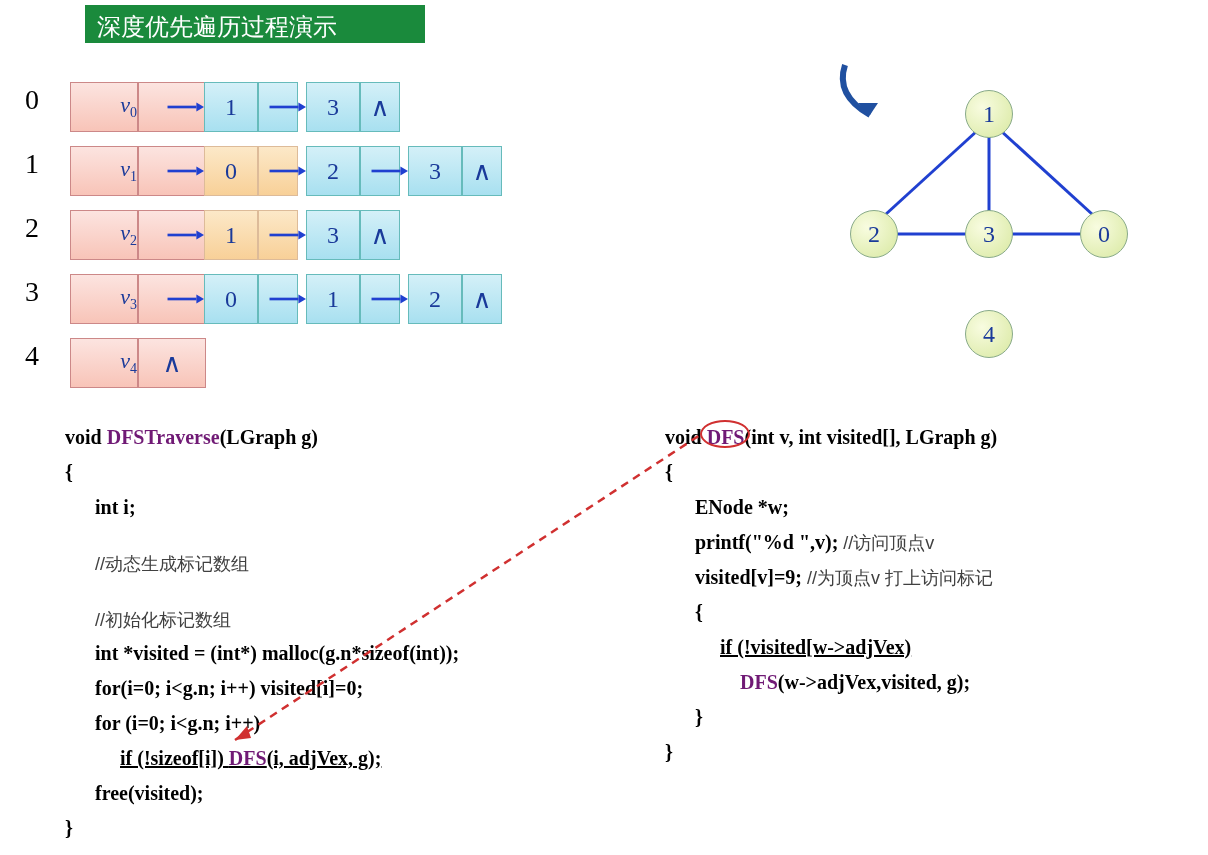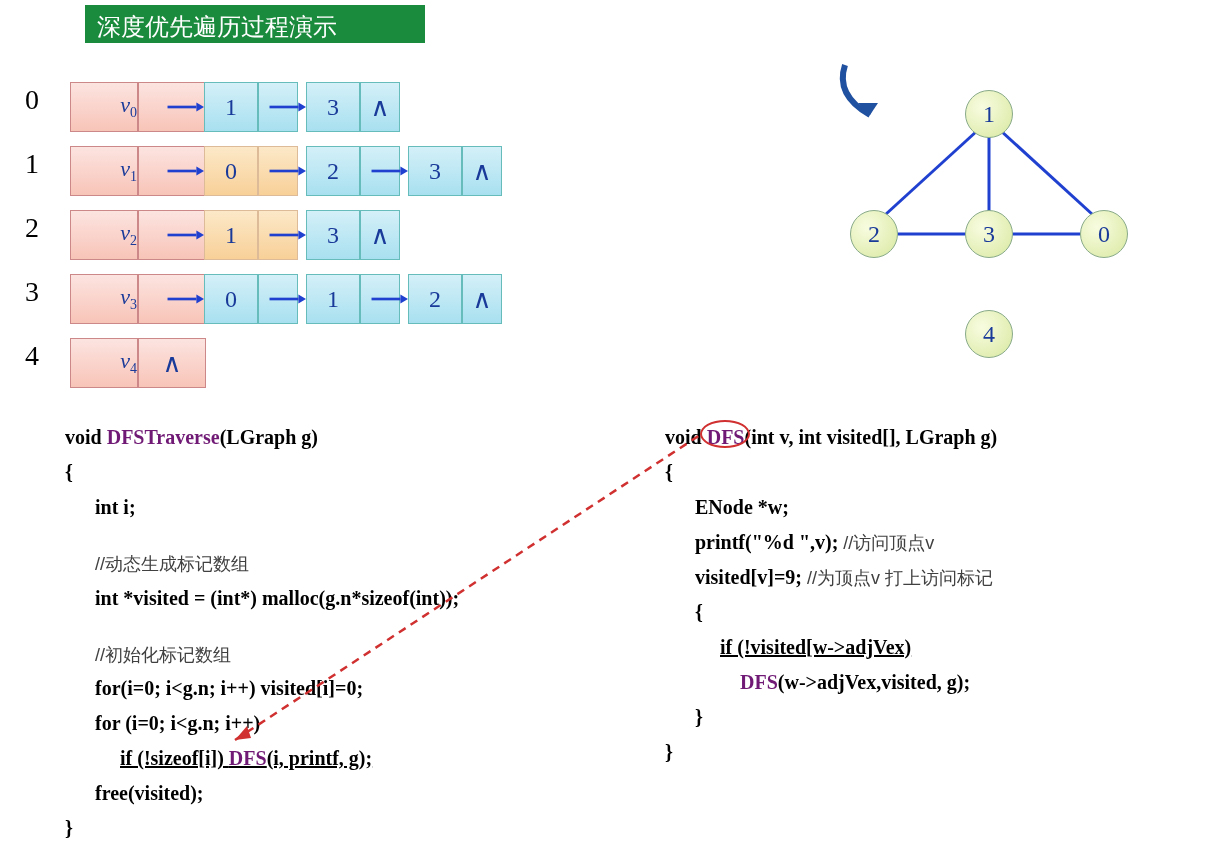--- a/index.html
+++ b/index.html
@@ -186,25 +186,25 @@
 <svg class="curve-arrow" width="90" height="80">
   <path d="M 15 10 Q 5 40 40 60" stroke="#2050a0" stroke-width="6" fill="none"></path>
   <polygon points="40,60 28,48 48,48" fill="#2050a0"></polygon>
 </svg>
 
 <div class="code-left">
   <div><span class="bold">void </span><span class="bold blue">DFSTraverse</span><span class="bold">(LGraph g)</span></div>
   <div class="bold">{</div>
   <div class="indent1 bold">int i;</div>
   <div class="indent1 purple">//动态生成标记数组</div>
+  <div class="indent1 purple">//初始化标记数组</div>
   <div class="indent1 bold">int *visited = (int*) malloc(g.n*sizeof(int));</div>
-  <div class="indent1 purple">//初始化标记数组</div>
   <div class="indent1 bold">for(i=0; i&lt;g.n; i++)    visited[i]=0;</div>
   <div class="indent1 bold">for (i=0; i&lt;g.n; i++)</div>
-  <div class="indent2"><span class="bold">if (!sizeof[i])   </span><span class="bold blue">DFS</span><span class="bold">(i, printf, g);</span></div>
+  <div class="indent2"><span class="bold">if (!sizeof[i])   </span><span class="bold blue">DFS</span><span class="bold">(i, adjVex, g);</span></div>
   <div class="indent1 bold">free(visited);</div>
   <div class="bold">}</div>
 </div>
 
 <div class="code-right">
   <div><span class="bold">void </span><span class="bold blue">DFS</span><span class="bold">(int v, int visited[], LGraph g)</span></div>
   <div class="bold">{</div>
   <div class="indent1 bold">ENode *w;</div>
   <div class="indent1"><span class="bold">printf("%d ",v); </span><span class="purple">//访问顶点v</span></div>
   <div class="indent1"><span class="bold">visited[v]=9;       </span><span class="purple">//为顶点v 打上访问标记</span></div>

